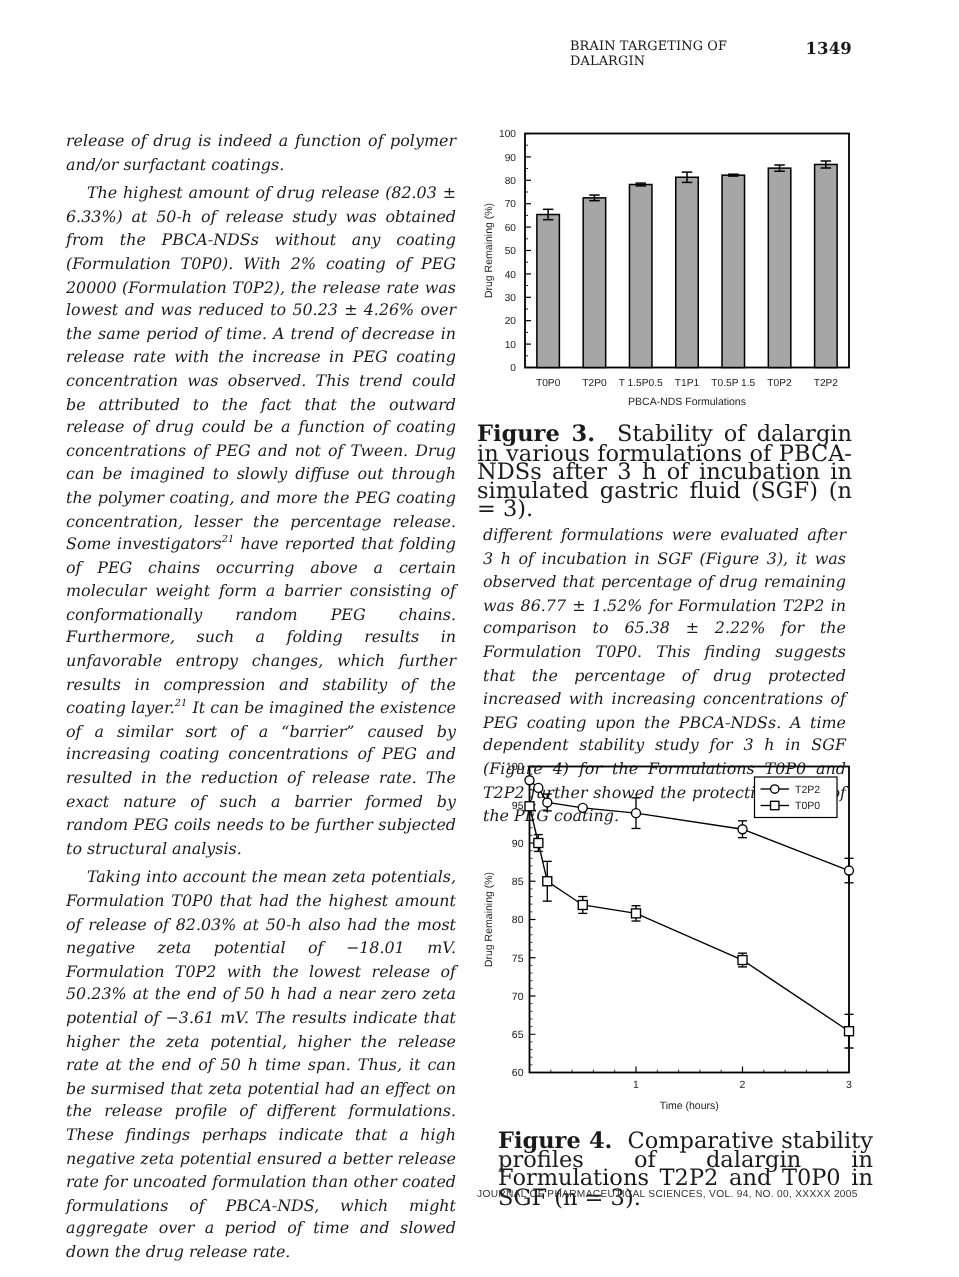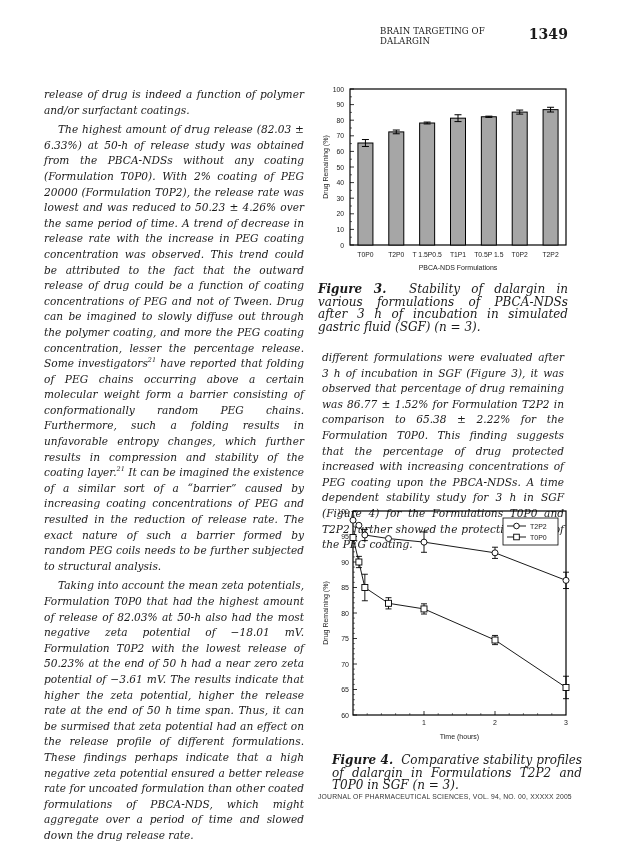--- a/index.html
+++ b/index.html
@@ -1,27 +1,27 @@
 <!DOCTYPE html>
 <html><head>
 <meta charset="utf-8">
 <style>
   html,body{margin:0;padding:0;background:#fff;}
   body{width:639px;height:851px;position:relative;overflow:hidden;font-family:"DejaVu Serif","Liberation Serif",serif;color:#1a1a1a;}
   .running-head{position:absolute;top:26px;left:380px;width:188px;font-size:8.6px;letter-spacing:0.1px;display:flex;justify-content:space-between;}
-  .running-head .pg{font-weight:bold;font-size:14px;}
+  .running-head .pg{font-weight:bold;font-size:11px;}
   .col{position:absolute;font-size:10.6px;line-height:15.6px;text-align:justify;}
   .col-left{left:40px;top:83px;width:268px;}
   .col-right{left:318px;top:346px;width:250px;}
   .col p{margin:4px;font-style:italic;}
   .col p.indent{text-indent:14px;}
   .col p + p{margin-top:0;}
   sup{font-size:6.5px;line-height:0;}
   h3.sec{font-family:"DejaVu Sans","Liberation Sans",sans-serif;font-weight:bold;font-size:10.3px;line-height:14px;margin:19px 0 8px 0;text-align:left;}
-  .caption{position:absolute;font-size:12px;line-height:12.5px;text-align:justify;font-style:italic;}
+  .caption{position:absolute;font-size:15px;line-height:12.5px;text-align:justify;}
   .caption b{font-weight:bold;}
   .cap3{left:318px;top:283px;width:250px;}
   .cap4{left:332px;top:754px;width:250px;}
   .footer{position:absolute;top:793px;left:318px;width:252px;font-family:"Liberation Sans","DejaVu Sans",sans-serif;font-size:6.8px;letter-spacing:0.2px;color:#333;white-space:nowrap;}
   svg text{font-family:"Liberation Sans","DejaVu Sans",sans-serif;}
 </style>
 </head>
 <body>
 
 <div class="running-head">

